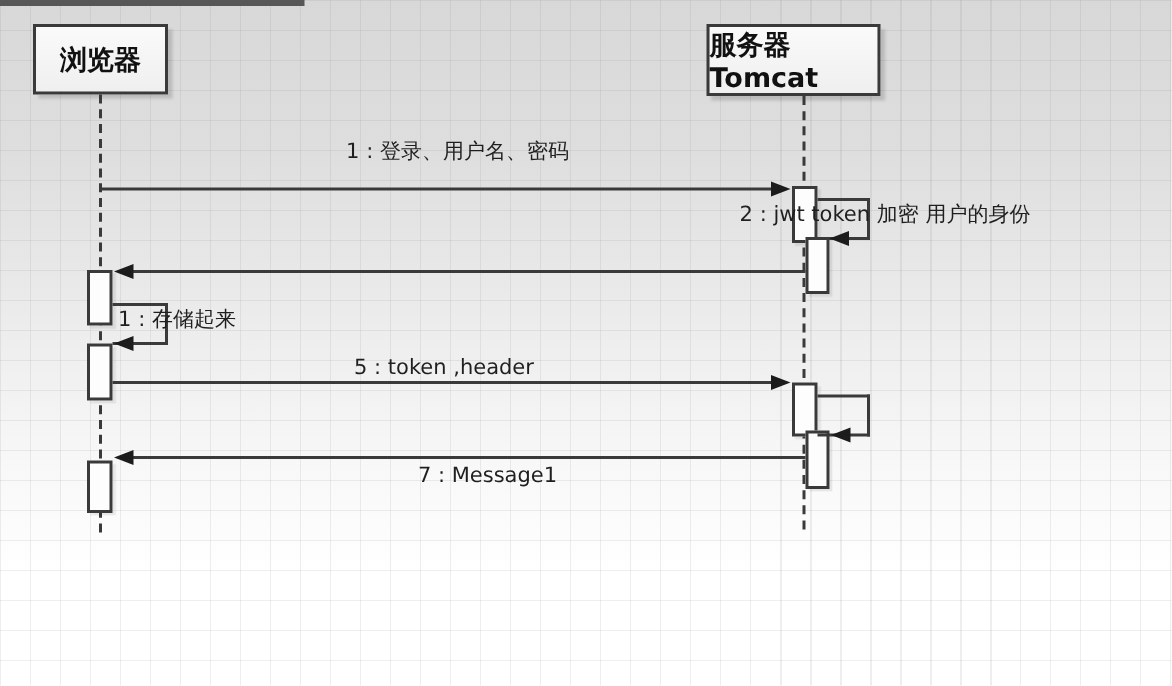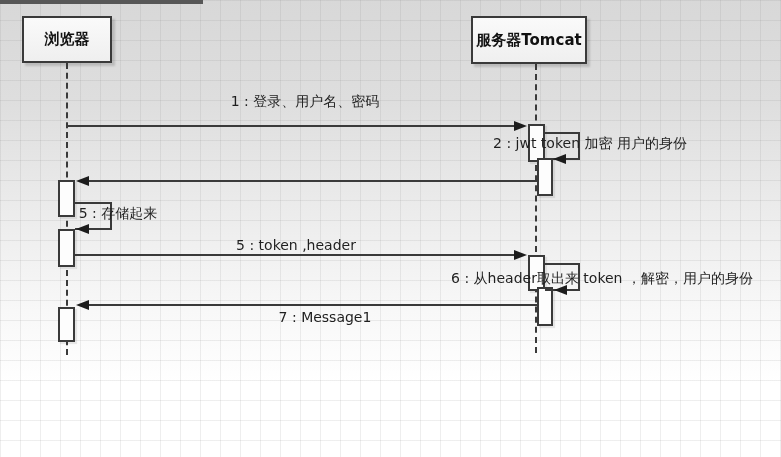--- a/index.html
+++ b/index.html
@@ -15,21 +15,21 @@
       linear-gradient(180deg,#d8d8d8 0%,#dedede 22%,#ebebeb 45%,#f8f8f8 68%,#ffffff 84%);
   }
   .topbar{
     position:absolute;left:0;top:0;width:203px;height:4px;background:#575757;
   }
   .pbox{
     position:absolute;box-sizing:border-box;
     border:2px solid #3a3a3a;background:linear-gradient(180deg,#fafafa,#efefef);
     box-shadow:3px 3px 2px rgba(0,0,0,0.15);
     display:flex;align-items:center;justify-content:center;
-    font-size:15px;font-weight:bold;color:#111;
+    font-size:18px;font-weight:bold;color:#111;
   }
   .lifeline{
     position:absolute;width:0;border-left:2px dashed #3a3a3a;
   }
   .act{
     position:absolute;box-sizing:border-box;width:17px;
     border:2px solid #3a3a3a;background:#fdfdfd;
     box-shadow:2px 2px 1px rgba(0,0,0,0.08);
   }
   .mline{
@@ -81,27 +81,26 @@
 
   <div class="selfloop" style="left:545px;top:132px;width:35px;height:28px;"></div>
   <div class="arr left" style="left:553px;top:154px;"></div>
   <div class="mlabel" style="left:590px;top:134px;text-align:center;">2 : jwt token 加密 用户的身份</div>
 
   <div class="mline" style="left:87px;top:180px;width:450px;"></div>
   <div class="arr left" style="left:76px;top:176px;"></div>
 
   <div class="selfloop" style="left:75px;top:202px;width:37px;height:28px;"></div>
   <div class="arr left" style="left:76px;top:224px;"></div>
-  <div class="mlabel" style="left:118px;top:204px;">5 : 存储起来</div>
+  <div class="mlabel" style="left:118px;top:204px;">1 : 存储起来</div>
 
   <div class="mline" style="left:75px;top:254px;width:441px;"></div>
   <div class="arr right" style="left:514px;top:250px;"></div>
   <div class="mlabel" style="left:296px;top:236px;">5 : token ,header</div>
 
   <div class="selfloop" style="left:545px;top:263px;width:35px;height:28px;"></div>
   <div class="arr left" style="left:554px;top:285px;"></div>
-  <div class="mlabel" style="left:602px;top:269px;">6 : 从header取出来 token ，解密，用户的身份</div>
 
   <div class="mline" style="left:87px;top:304px;width:450px;"></div>
   <div class="arr left" style="left:76px;top:300px;"></div>
   <div class="mlabel" style="left:305px;top:308px;margin-left:20px;">7 : Message1</div>
 
 </div>
 
 </body></html>

